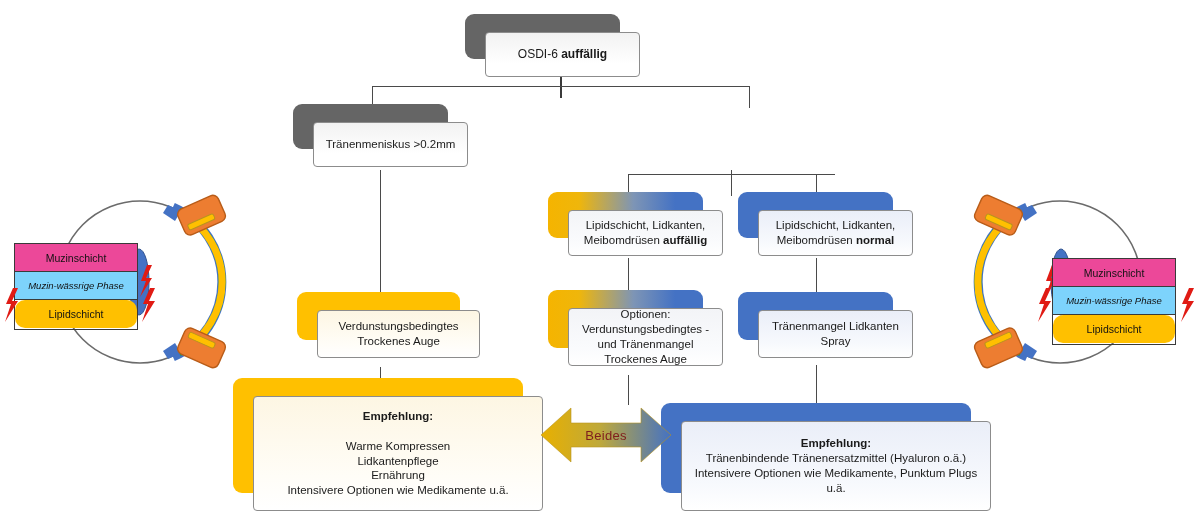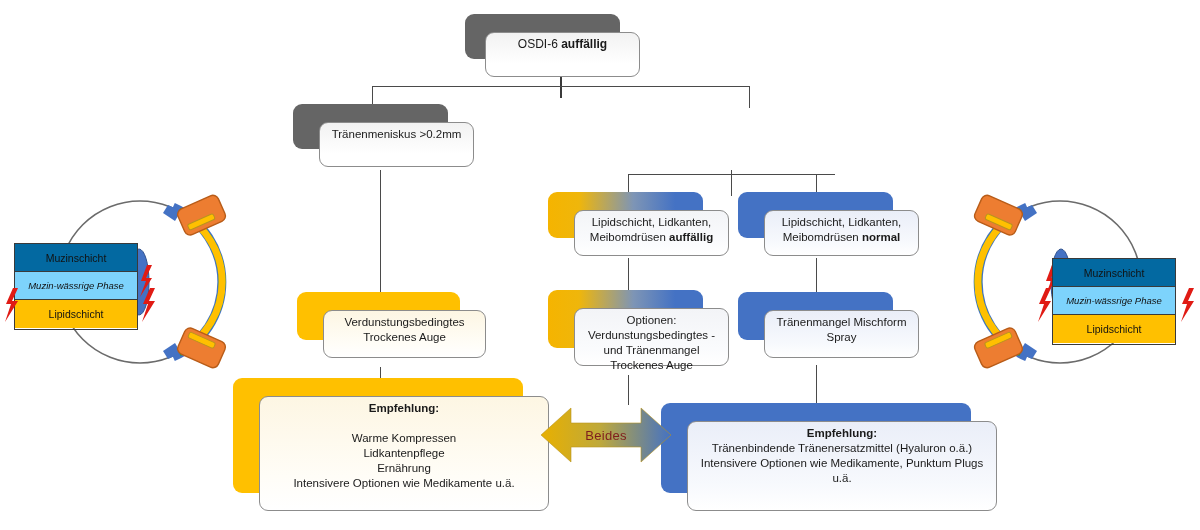--- a/index.html
+++ b/index.html
@@ -3,35 +3,35 @@
 <meta charset="utf-8">
 <style>
   html,body{margin:0;padding:0;background:#ffffff;}
   body{width:1200px;height:530px;overflow:hidden;font-family:"Liberation Sans",sans-serif;}
   #stage{position:relative;width:1200px;height:530px;}
 
   
   .node{position:absolute;box-sizing:border-box;}
   .node .shadow{position:absolute;left:0;top:0;width:100%;height:100%;border-radius:9px;}
   .node .card{position:absolute;left:20px;top:18px;width:100%;height:100%;
-      box-sizing:border-box;border:1px solid #8c8c8c;border-radius:9px;
-      display:flex;justify-content:center;text-align:center;
+      box-sizing:border-box;border:1px solid #8c8c8c;border-radius:4px;
+      display:flex;align-items:center;justify-content:center;text-align:center;
       color:#1a1a1a;padding:4px 10px;line-height:1.30;}
   .node .card .txt{width:100%;}
 
   .sh-grey{background:#656565;}
   .sh-yellow{background:#FFC000;}
   .sh-blue{background:#4472C4;}
   .sh-grad{background:linear-gradient(90deg,#F5B400 0%,#EFB60B 20%,#7e95b5 55%,#4472C4 82%,#4472C4 100%);}
 
   .fill-grey{background:linear-gradient(180deg,#f2f2f2 0%,#ffffff 72%);}
   .fill-yellow{background:linear-gradient(180deg,#fdf6e3 0%,#fffdf7 70%,#ffffff 100%);}
   .fill-blue{background:linear-gradient(180deg,#eaeef8 0%,#f7f9fd 70%,#ffffff 100%);}
   .fill-grad{background:linear-gradient(180deg,#f3f4f7 0%,#fafbfd 70%,#ffffff 100%);}
-  .t115{font-size:11.5px;margin-left:6px;}
+  .t115{font-size:11.5px;}
   .t12{font-size:12px;}
   b{font-weight:bold;}
 
   
   .ln{position:absolute;background:#4a4a4a;}
   .ln.v{width:1px;}
   .ln.h{height:1px;}
   .ln.thick{background:#3a3a3a;width:2px;}
 
   
@@ -40,22 +40,22 @@
       display:flex;align-items:center;justify-content:center;
       font-size:13px;color:#7f1d1d;font-weight:normal;letter-spacing:.3px;}
 
   
   .eye{position:absolute;}
 
   
   .legend{position:absolute;border:1px solid #3a3a3a;box-sizing:border-box;}
   .legend div{box-sizing:border-box;display:flex;align-items:center;justify-content:center;
       font-size:10.5px;color:#121212;height:28px;border-bottom:1px solid #3a3a3a;}
-  .legend div:last-child{border-bottom:none;}
-  .lg-green{background:#0369a1;}
+  .legend div:last-child{border-bottom:none;border-radius:10px;}
+  .lg-green{background:#ec4899;}
   .lg-blue{background:#7dd3fc;font-style:italic;}
   .lg-yellow{background:#FFC000;}
 </style>
 </head>
 <body>
 
 <div id="stage">
 
   <div class="ln v thick" style="left:560px;top:62px;height:36px;"></div>
   <div class="ln h" style="left:372px;top:86px;width:377px;"></div>
@@ -129,21 +129,21 @@
         <span>und Tränenmangel</span><br>
         <span>Trockenes Auge</span>
       </div>
     </div>
   </div>
 
   <div class="node" style="left:738px;top:292px;width:155px;height:48px;">
     <div class="shadow sh-blue"></div>
     <div class="card fill-blue t115">
       <div class="txt">
-        <span>Tränenmangel Mischform</span><br>
+        <span>Tränenmangel Lidkanten</span><br>
         <span>Spray</span>
       </div>
     </div>
   </div>
 
   <div class="node" style="left:233px;top:378px;width:290px;height:115px;">
     <div class="shadow sh-yellow"></div>
     <div class="card fill-yellow t115">
       <div class="txt">
         <b>Empfehlung:</b><br>

